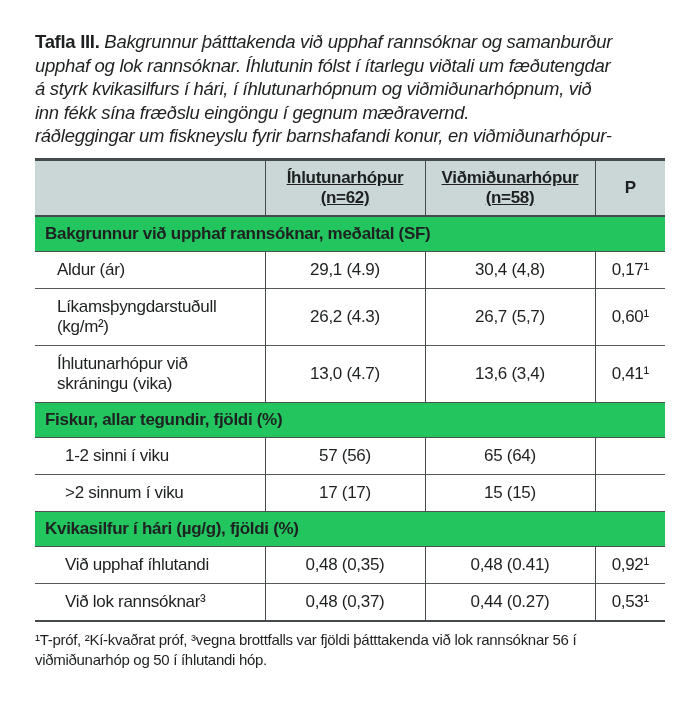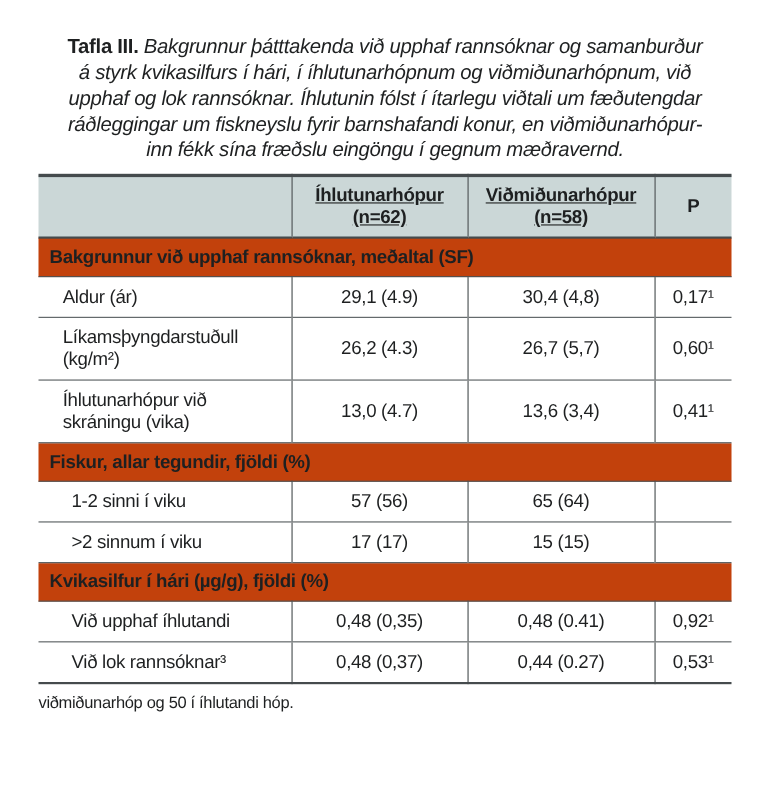--- a/index.html
+++ b/index.html
@@ -6,42 +6,42 @@
   .page{
     width:700px;height:722px;box-sizing:border-box;
     padding:30px 35px 0 35px;
     background:#fff;
     font-family:"Liberation Sans","DejaVu Sans",sans-serif;
     color:#1e2021;
     letter-spacing:-0.3px;
     overflow:hidden;
   }
   
-  .caption{margin:0 0 10px 0;font-size:18.5px;line-height:23.6px;text-align:center;}
+  .caption{margin:0 0 10px 0;font-size:18.5px;line-height:23.6px;}
   .caption .tline{display:block;font-style:italic;}
   .caption b{font-style:normal;font-weight:bold;}
   
   table.study{
     border-collapse:collapse;table-layout:fixed;width:630px;
     border-top:3.5px solid #454b4d;
     border-bottom:2.5px solid #454b4d;
     font-size:17px;
   }
   col.c1{width:230px;} col.c2{width:160px;} col.c3{width:170px;} col.c4{width:70px;}
   th,td{box-sizing:border-box;vertical-align:middle;font-weight:normal;}
   thead th{
     background:#cbd7d7;
     border-bottom:2px solid #454b4d;
     font-weight:bold;text-align:center;
     padding:7px 4px;height:57px;line-height:20px;
   }
   thead th + th, tbody tr.data td + td{border-left:1.4px solid #454b4d;}
   .hline{display:block;text-decoration:underline;}
   tbody tr.sectionrow td{
-    background:#c2410c;font-weight:bold;
+    background:#22c55e;font-weight:bold;
     padding:7px 10px;height:34px;
     border-top:1.8px solid #4c5254;
     border-bottom:1.8px solid #4c5254;
   }
   tbody tr.data td{
     background:#ffffff;border-top:1.4px solid #545a5c;
     padding:8px 8px;height:34px;
   }
   tbody tr.data td.lbl{text-align:left;padding-left:22px;}
   tbody tr.data.sub td.lbl{padding-left:30px;}
@@ -50,24 +50,24 @@
   .footnote{margin:8px 0 0 0;font-size:15px;line-height:19.5px;}
   .footnote .fline{display:block;}
 </style>
 </head>
 <body>
 
 <div class="page">
 
   <p class="caption">
     <span class="tline"><b>Tafla III.</b> <i>Bakgrunnur þátttakenda við upphaf rannsóknar og samanburður</i></span>
+    <i class="tline">upphaf og lok rannsóknar. Íhlutunin fólst í ítarlegu viðtali um fæðutengdar</i>
     <i class="tline">á styrk kvikasilfurs í hári, í íhlutunarhópnum og viðmiðunarhópnum, við</i>
-    <i class="tline">upphaf og lok rannsóknar. Íhlutunin fólst í ítarlegu viðtali um fæðutengdar</i>
+    <i class="tline">inn fékk sína fræðslu eingöngu í gegnum mæðravernd.</i>
     <i class="tline">ráðleggingar um fiskneyslu fyrir barnshafandi konur, en viðmiðunarhópur-</i>
-    <i class="tline">inn fékk sína fræðslu eingöngu í gegnum mæðravernd.</i>
   </p>
 
   <table class="study">
     <colgroup>
       <col class="c1">
         <col class="c2">
         <col class="c3">
         <col class="c4">
     </colgroup>
     <thead>
@@ -133,16 +133,17 @@
       <tr class="data sub">
         <td class="lbl">Við lok rannsóknar³</td>
         <td class="num">0,48 (0,37)</td>
         <td class="num">0,44 (0.27)</td>
         <td class="num">0,53¹</td>
       </tr>
     </tbody>
   </table>
 
   <p class="footnote">
+    <span class="fline">¹T-próf, ²Kí-kvaðrat próf, ³vegna brottfalls var fjöldi þátttakenda við lok rannsóknar 56 í</span>
     <span class="fline">viðmiðunarhóp og 50 í íhlutandi hóp.</span>
   </p>
 
 </div>
 
 </body></html>

